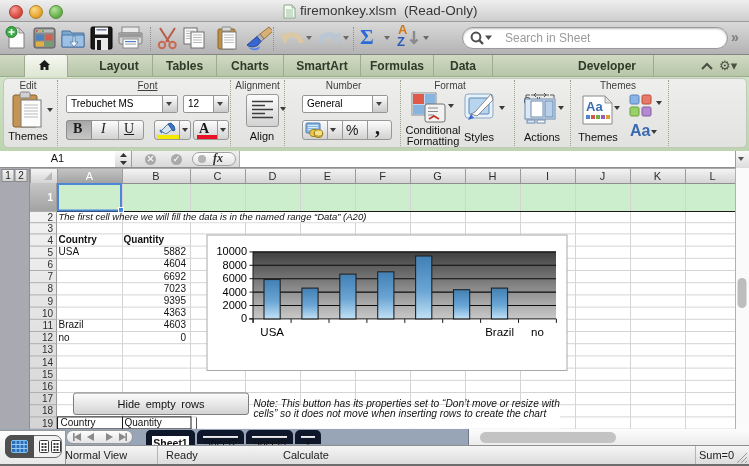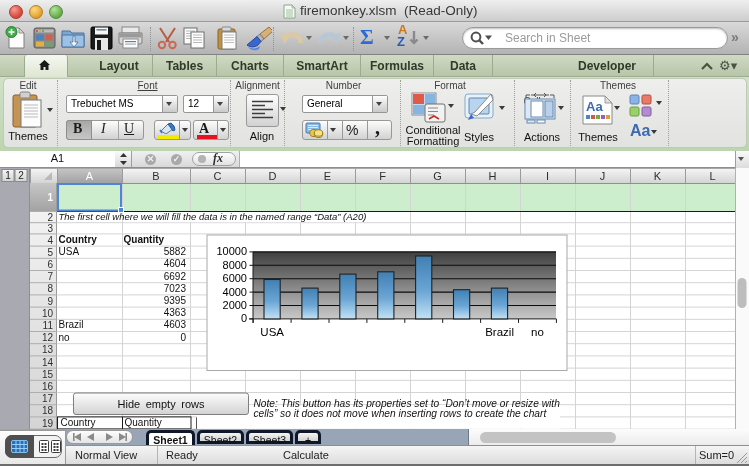--- a/index.html
+++ b/index.html
@@ -23,21 +23,21 @@
 .glabel{top:80px;font-size:10px;color:#3e3e3e;text-align:center;}
 .gsep{top:80px;height:66px;width:1px;border-left:1px dotted #9aa38e;}
 .combo{background:#fff;border:1px solid #969696;border-radius:2px;box-sizing:border-box;}
 .combo .txt{position:absolute;left:4px;top:2px;font-size:10px;color:#000;}
 .ddbtn{position:absolute;right:0;top:0;bottom:0;width:14px;background:linear-gradient(#fdfdfd,#cacaca);border-left:1px solid #969696;}
 .ddbtn .dd{position:absolute;left:3px;top:6px;}
 .rbtn{background:linear-gradient(#fdfdfd,#d2d2d2);border:1px solid #989898;border-radius:3px;box-sizing:border-box;}
 .blabel{font-size:11px;color:#111;text-align:center;}
 
 #fbar{left:0;top:151px;width:749px;height:17px;background:linear-gradient(#f0f0f0,#d9d9d9);border-bottom:1px solid #8e8e8e;box-sizing:border-box;}
-.sheettab{top:430px;height:14px;background:linear-gradient(#f4f4f4,#d2d2d2);border:3px solid #0f172a;border-radius:5px 5px 0 0;font-size:10.5px;text-align:center;line-height:14px;color:#111;box-sizing:border-box;}
+.sheettab{top:430px;height:14px;background:linear-gradient(#f4f4f4,#d2d2d2);border:6px solid #0f172a;border-radius:5px 5px 0 0;font-size:10.5px;text-align:center;line-height:14px;color:#111;box-sizing:border-box;}
 .stxt{top:449px;font-size:11px;color:#222;}
 .circ{top:153.5px;width:11px;height:11px;border-radius:50%;background:#a9a9a9;color:#f2f2f2;font-size:9px;line-height:11px;text-align:center;font-weight:bold;}
 </style></head><body>
 <div id="win">
 <div class="abs" id="titlebar"></div>
 <div class="abs light" style="left:9px;background:radial-gradient(circle at 35% 30%,#f59c94,#dd4e42 60%,#b8372c);border:0.5px solid #ad3a31;"></div>
 <div class="abs light" style="left:29px;background:radial-gradient(circle at 35% 30%,#fbd88a,#e8a933 60%,#c07e1f);border:0.5px solid #b5821f;"></div>
 <div class="abs light" style="left:49px;background:radial-gradient(circle at 35% 30%,#b3e39a,#6db353 60%,#4c8f35);border:0.5px solid #549038;"></div>
 <div class="abs" id="title">firemonkey.xlsm&nbsp; (Read-Only)</div>
 <svg class="abs" style="left:283px;top:4px" width="13" height="15" viewBox="0 0 13 15">
@@ -480,21 +480,21 @@
     </svg>
 <div class="abs sheettab" style="left:146px;width:49px;background:#fff;border-bottom:0;font-weight:bold;height:15px;">Sheet1</div>
 <div class="abs sheettab" style="left:197px;width:47px;">Sheet2</div>
 <div class="abs sheettab" style="left:246px;width:47px;">Sheet3</div>
 <div class="abs sheettab" style="left:295px;width:26px;">+</div>
 <div class="abs" style="left:468px;top:429px;width:1px;height:16px;background:#6f7a88;"></div>
 <div class="abs" style="left:469px;top:429px;width:280px;height:16px;background:linear-gradient(#fcfcfc,#ececec);"></div>
 <div class="abs" style="left:480px;top:431.5px;width:136px;height:11px;border-radius:5.5px;background:#c3c3c3;"></div>
 <div class="abs" id="statusbar" style="left:0;top:445px;width:749px;height:19px;background:linear-gradient(#f5f5f5,#dddddd);border-top:1px solid #8f8f8f;box-sizing:border-box;"></div>
 <div class="abs" style="left:0;top:464px;width:749px;height:2px;background:#6d6d6d;"></div>
-<div class="abs stxt" style="left:75px;">Normal View</div>
+<div class="abs stxt" style="left:65px;">Normal View</div>
 <div class="abs stxt" style="left:166px;">Ready</div>
 <div class="abs stxt" style="left:283px;">Calculate</div>
 <div class="abs stxt" style="left:699px;">Sum=0</div>
 <div class="abs" style="left:157px;top:446px;width:1px;height:18px;background:#b5b5b5;"></div>
 <div class="abs" style="left:694.5px;top:446px;width:1px;height:18px;background:#b5b5b5;"></div>
 <svg class="abs" style="left:737px;top:453px" width="10" height="10" viewBox="0 0 10 10">
       <g stroke="#9a9a9a">
         <path d="M0 10L10 0M4 10l6-6M8 10l2-2"></path>
       </g>
     </svg>

